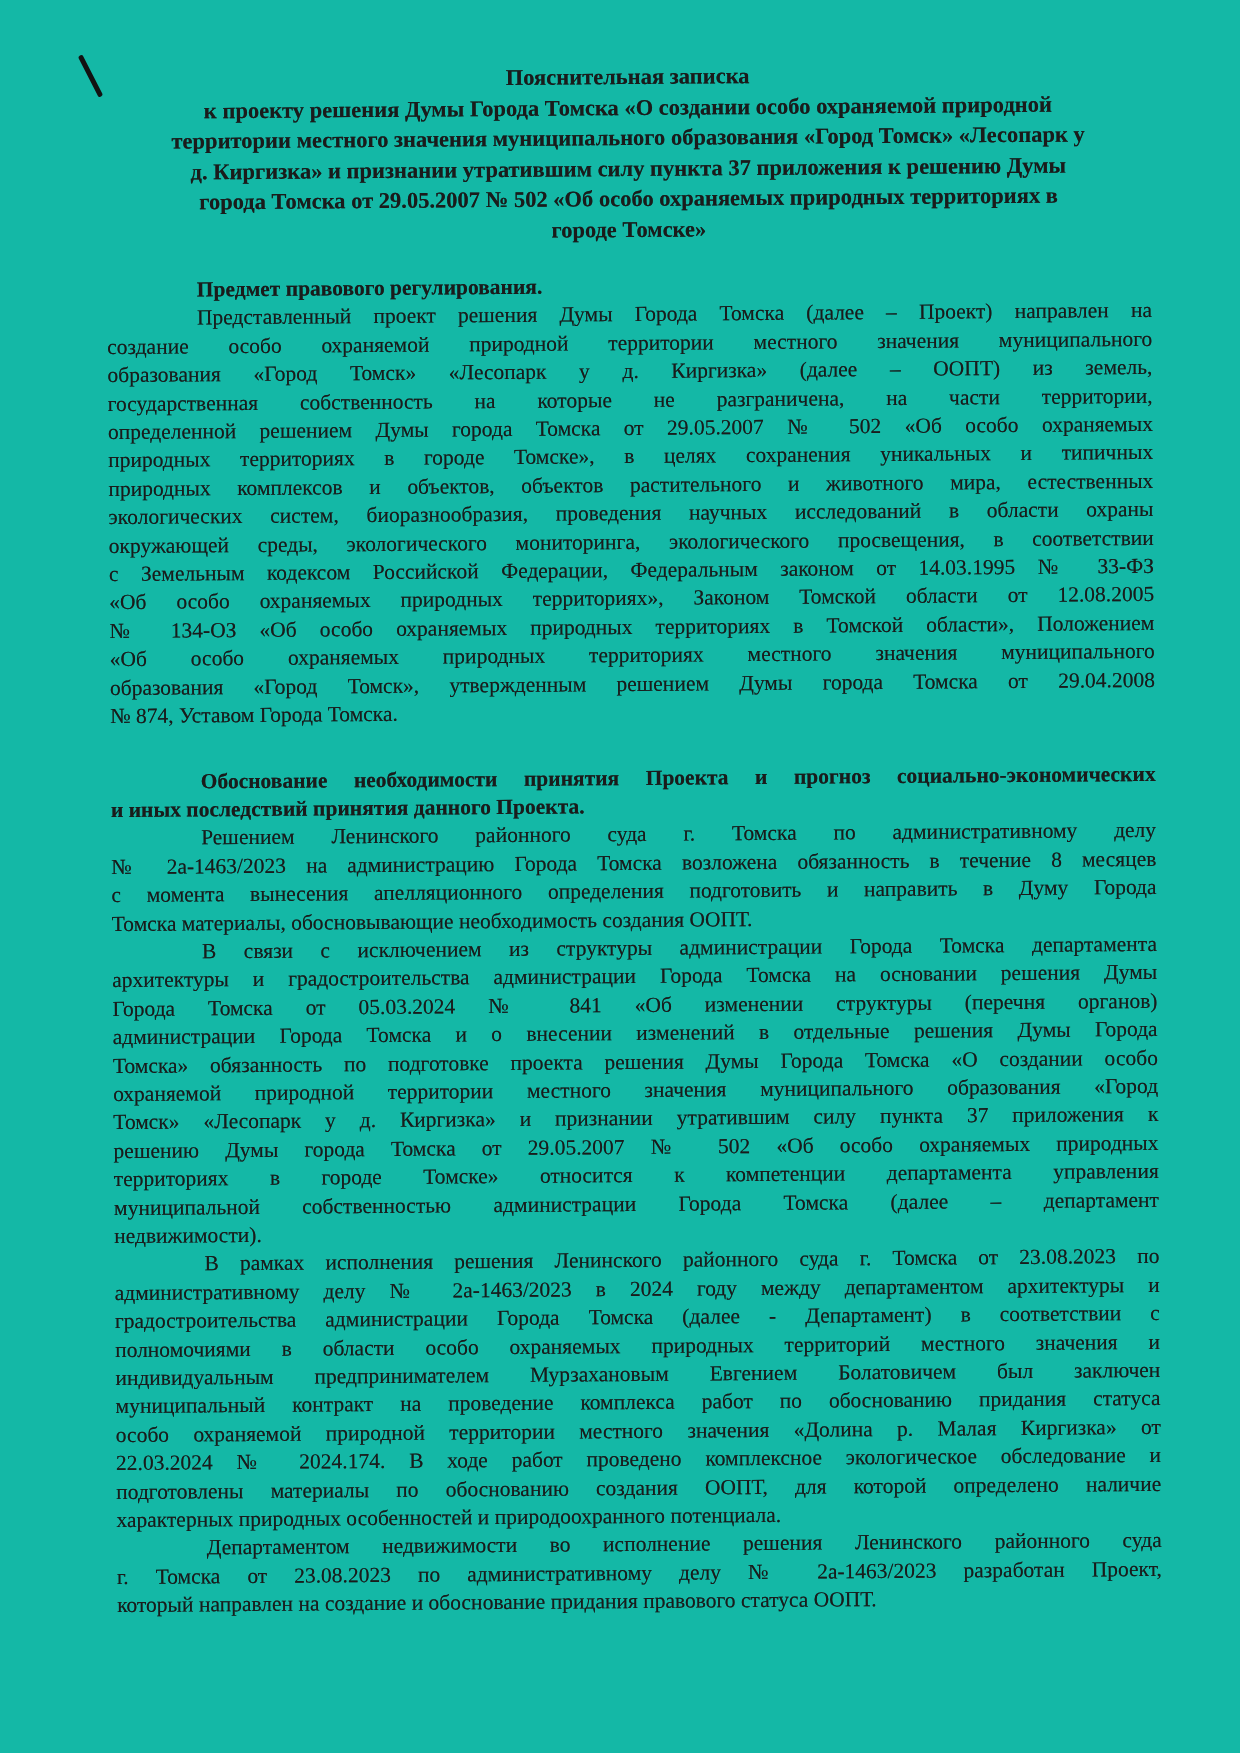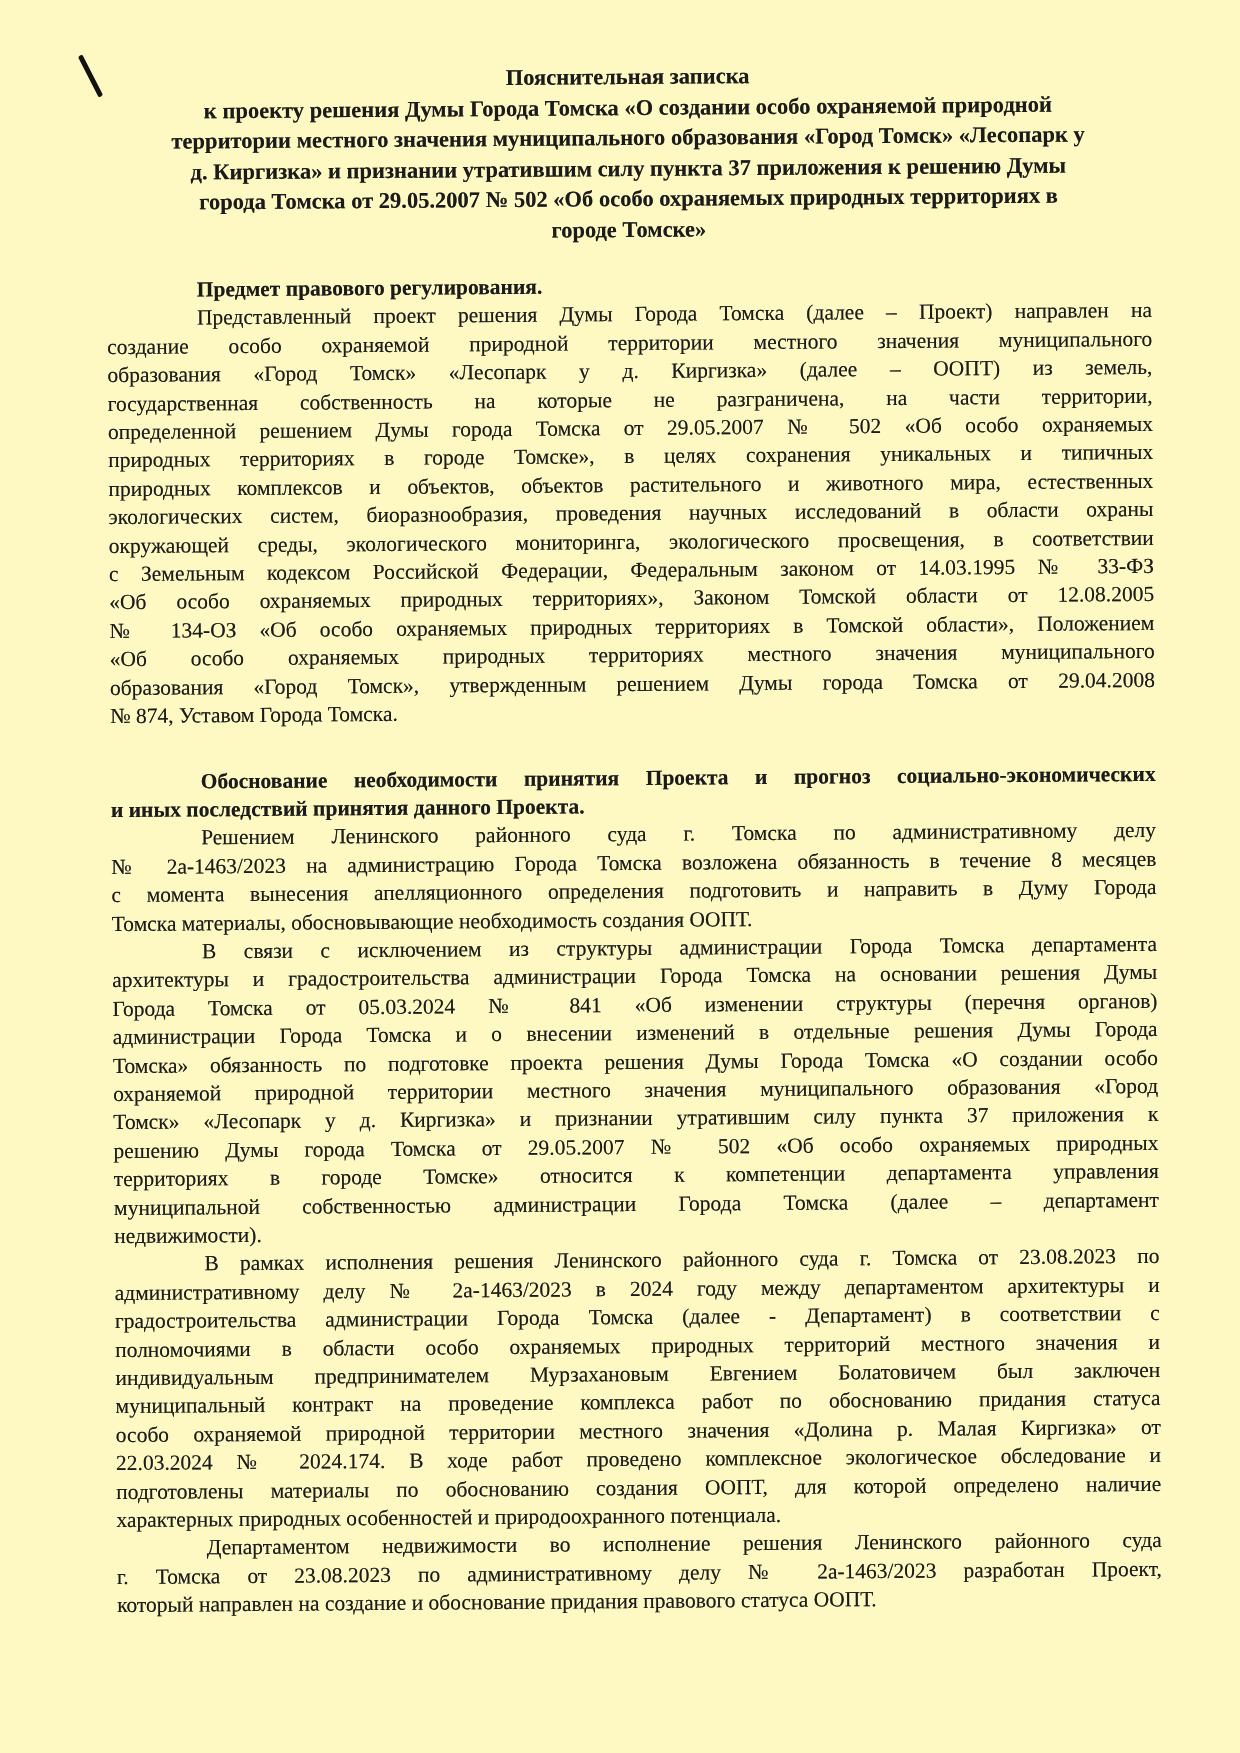--- a/index.html
+++ b/index.html
@@ -5,21 +5,21 @@
 <style>
   html, body {
     margin: 0;
     padding: 0;
     background: #ffffff;
   }
   .page {
     position: relative;
     width: 1240px;
     height: 1753px;
-    background: #fef9c3;
+    background: #14b8a6;
     overflow: hidden;
     font-family: "Liberation Serif", "DejaVu Serif", serif;
     color: #1b1b1b;
   }
   
   .content {
     position: absolute;
     left: 105px;
     top: 62px;
     width: 1045px;

